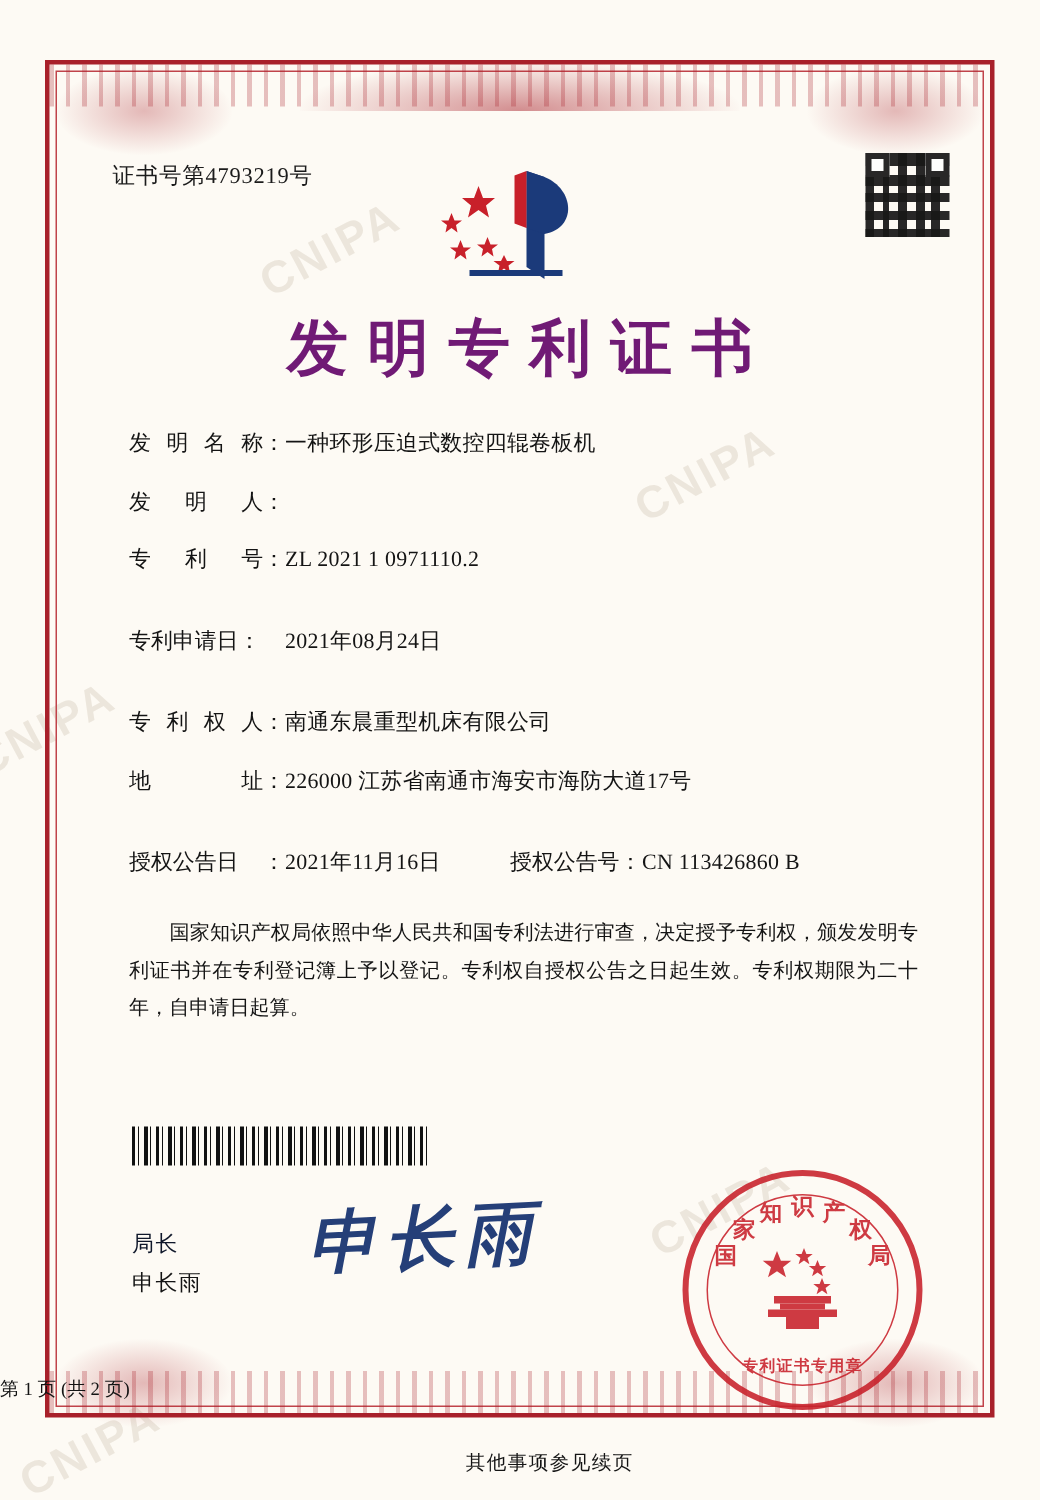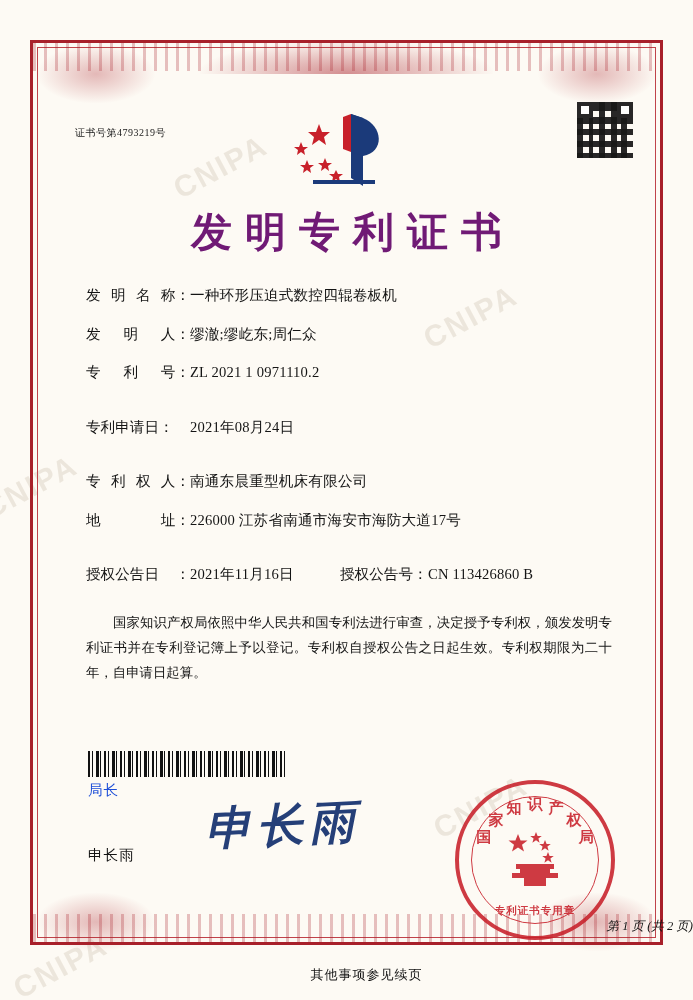--- a/index.html
+++ b/index.html
@@ -82,24 +82,23 @@
     position: absolute;
     left: 200px; top: 40px;
     width: 293px; height: 34px;
     background: radial-gradient(ellipse at 50% 100%, rgba(168,32,42,0.5) 0%, rgba(168,32,42,0) 72%);
   }
 
   
   .cert-no {
     position: absolute;
     left: 75px; top: 108px;
-    font-size: 10px;
+    font-size: 15px;
     color: #1b1b1b;
     letter-spacing: 0.5px;
-    margin-top: 18px;
   }
   .qr {
     position: absolute;
     right: 60px; top: 102px;
     width: 56px; height: 56px;
     background:
       linear-gradient(90deg, #111 0 6px, transparent 6px 12px, #111 12px 16px, transparent 16px 22px, #111 22px 28px, transparent 28px 34px, #111 34px 40px, transparent 40px 44px, #111 44px 50px, transparent 50px 56px),
       linear-gradient(0deg, #111 0 5px, transparent 5px 11px, #111 11px 17px, transparent 17px 23px, #111 23px 29px, transparent 29px 34px, #111 34px 41px, transparent 41px 47px, #111 47px 56px);
     background-blend-mode: multiply;
     opacity: 0.9;
@@ -192,23 +191,23 @@
     background: repeating-linear-gradient(90deg,
       #111 0px, #111 2px, #fdfaf4 2px, #fdfaf4 4px,
       #111 4px, #111 5px, #fdfaf4 5px, #fdfaf4 8px,
       #111 8px, #111 11px, #fdfaf4 11px, #fdfaf4 12px,
       #111 12px, #111 13px, #fdfaf4 13px, #fdfaf4 16px);
   }
 
   
   .director-label {
     position: absolute;
-    left: 88px; top: 781px;
+    left: 88px; top: 820px;
     font-size: 14.6px;
-    color: #1d4ed8;
+    color: #0f172a;
     letter-spacing: 1px;
   }
   .director-name {
     position: absolute;
     left: 88px; top: 846px;
     font-size: 14.6px;
     color: #141414;
     letter-spacing: 1px;
   }
   .signature {
@@ -275,24 +274,23 @@
     font-size: 10.5px;
     font-weight: bold;
     letter-spacing: 1px;
   }
 
   
   .page-no {
     position: absolute;
     left: 0; right: 0;
     top: 918px;
-    text-align: right;
+    text-align: left;
     font-size: 12.5px;
     color: #141414;
-    font-style: italic;
   }
   .footer-note {
     position: absolute;
     left: 0; right: 0;
     top: 966px;
     text-align: center;
     font-size: 13px;
     color: #141414;
     letter-spacing: 1px;
     margin-left: 40px;
@@ -350,21 +348,20 @@
       </div>
       <div class="field-value">一种环形压迫式数控四辊卷板机</div>
     </div>
 
     <div class="field-row">
       <div class="field-label">
         <span>发</span>
           <span>明</span>
           <span>人：</span>
       </div>
-      <div class="field-value">缪澈;缪屹东;周仁众</div>
     </div>
 
     <div class="field-row">
       <div class="field-label">
         <span>专</span>
           <span>利</span>
           <span>号：</span>
       </div>
       <div class="field-value">ZL 2021 1 0971110.2</div>
     </div>

